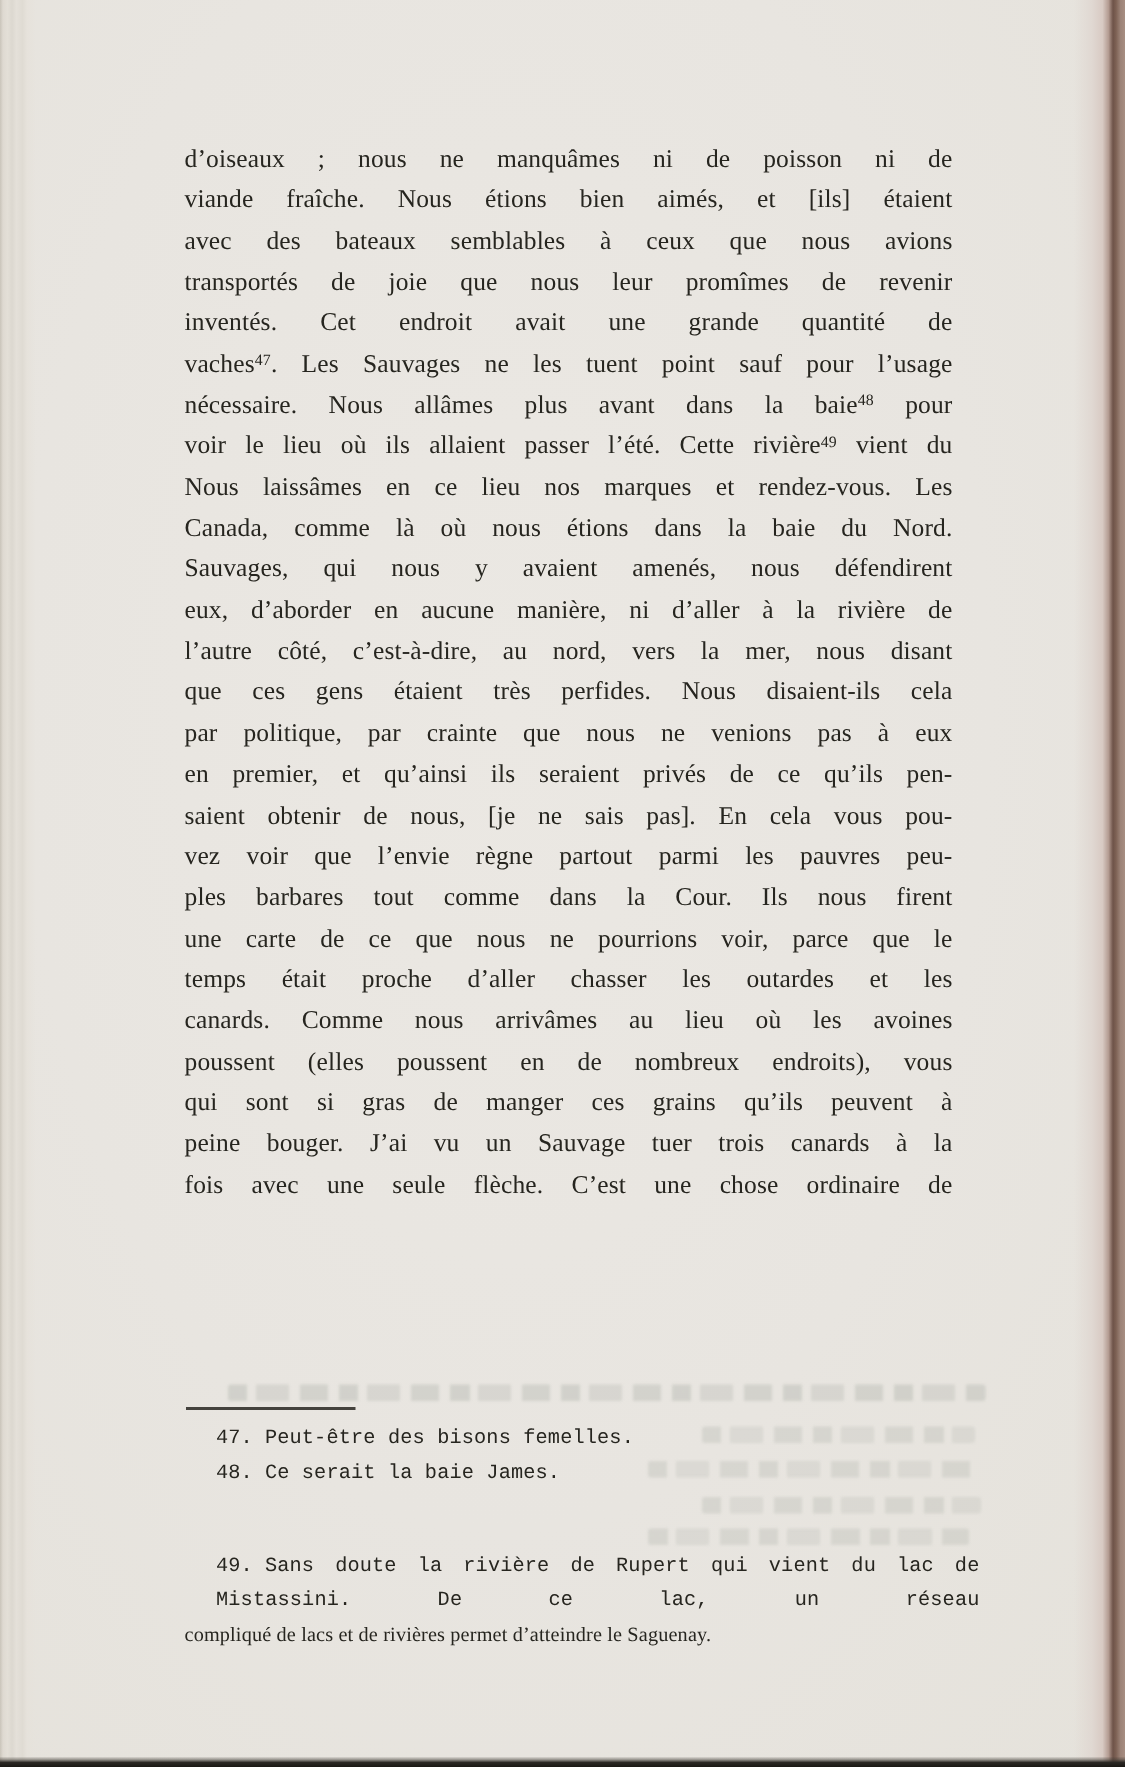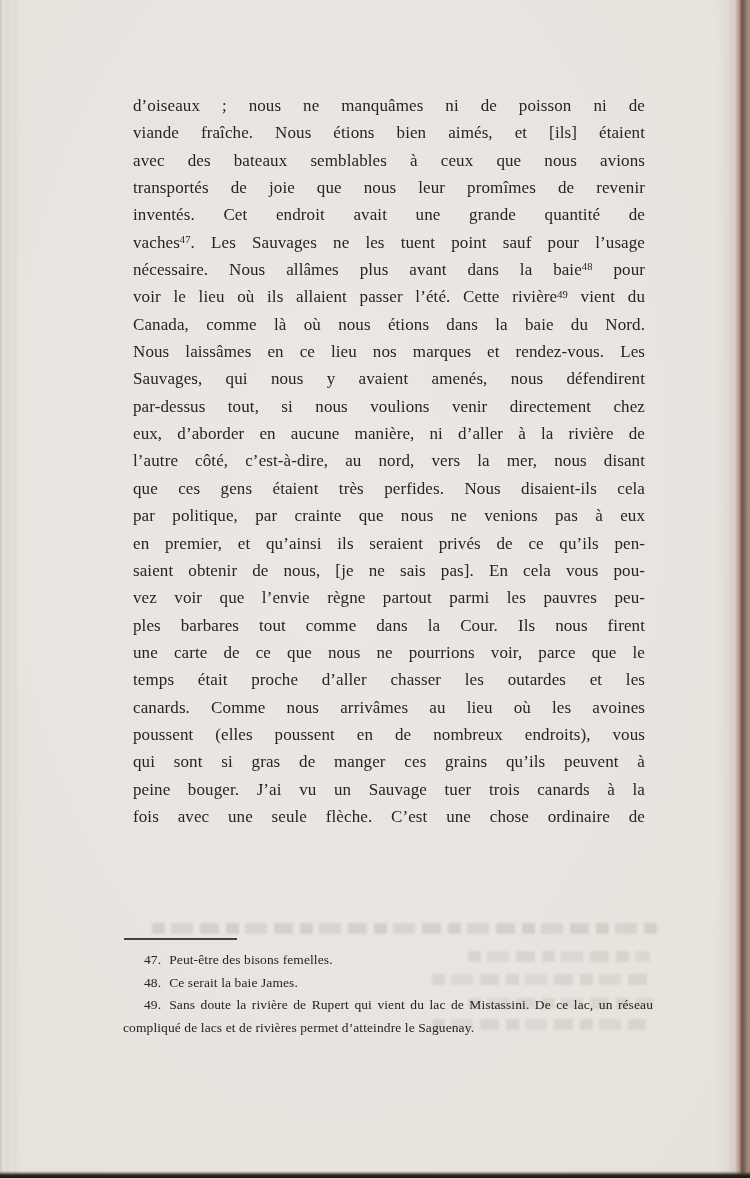--- a/index.html
+++ b/index.html
@@ -19,43 +19,43 @@
     position:absolute; right:0; top:0; bottom:0; width:34px;
     background:linear-gradient(90deg,rgba(233,230,224,0) 0px,#e0d8d2 12px,#d8cac3 19px,
       #b49c92 23px,#6e5349 26px,#7d6154 28px,#9c8378 31px,#a78e82 34px);
   }
   .edge-bottom {
     position:absolute; left:0; right:0; bottom:0; height:7px;
     background:linear-gradient(180deg,rgba(40,38,34,0) 0px,rgba(60,56,50,.45) 2px,#2b2824 4px,#191713 7px);
   }
   
   .body-text {
-    position:absolute; left:123px; top:92px; width:512px;margin-left:10px;
+    position:absolute; left:123px; top:92px; width:512px;
   }
   .tline {
     text-align:justify; text-align-last:justify;
     font-size:17px; line-height:27.35px; height:27.35px;
     white-space:normal; letter-spacing:.1px;
   }
   .tline sup {
     font-size:62%; line-height:0; vertical-align:baseline;
     position:relative; top:-0.45em;
   }
   
   .fn-sep {
     position:absolute; left:124px; top:938px; width:113px; height:2px;
     background:#44423d;
   }
   .footnotes {
     position:absolute; left:123px; top:949px; width:530px;
     font-size:13.5px; line-height:22.6px;
   }
   .fn-line { text-align:left; letter-spacing:.1px; }
-  .fn-line.indent { padding-left:21px; }
-  .fn-line.just { text-align:justify; text-align-last:justify; }
+  .fn-line.indent { padding-left:21px;font-family:Liberation Mono, monospace; }
+  .fn-line.just { text-align:justify; text-align-last:justify;margin-top:40px; }
   .fn-num { padding-right:8px; }
   
   .page-number {
     position:absolute; left:133px; top:1052px; width:527px;
     text-align:center; font-size:17.5px; letter-spacing:.5px;
   }
   
   .ghost {
     position:absolute; height:11px; filter:blur(1.1px); opacity:.55; border-radius:2px;
     background:repeating-linear-gradient(90deg,
@@ -78,24 +78,23 @@
 
   <div class="body-text" id="body-text">
       <div class="tline">d’oiseaux ; nous ne manquâmes ni de poisson ni de</div>
       <div class="tline">viande fraîche. Nous étions bien aimés, et [ils] étaient</div>
       <div class="tline">avec des bateaux semblables à ceux que nous avions</div>
       <div class="tline">transportés de joie que nous leur promîmes de revenir</div>
       <div class="tline">inventés. Cet endroit avait une grande quantité de</div>
       <div class="tline">vaches<sup>47</sup>. Les Sauvages ne les tuent point sauf pour l’usage</div>
       <div class="tline">nécessaire. Nous allâmes plus avant dans la baie<sup>48</sup> pour</div>
       <div class="tline">voir le lieu où ils allaient passer l’été. Cette rivière<sup>49</sup> vient du</div>
+      <div class="tline">Nous laissâmes en ce lieu nos marques et rendez-vous. Les</div>
       <div class="tline">Canada, comme là où nous étions dans la baie du Nord.</div>
-      <div class="tline">Nous laissâmes en ce lieu nos marques et rendez-vous. Les</div>
       <div class="tline">Sauvages, qui nous y avaient amenés, nous défendirent</div>
-      <div class="tline">par-dessus tout, si nous voulions venir directement chez</div>
       <div class="tline">eux, d’aborder en aucune manière, ni d’aller à la rivière de</div>
       <div class="tline">l’autre côté, c’est-à-dire, au nord, vers la mer, nous disant</div>
       <div class="tline">que ces gens étaient très perfides. Nous disaient-ils cela</div>
       <div class="tline">par politique, par crainte que nous ne venions pas à eux</div>
       <div class="tline">en premier, et qu’ainsi ils seraient privés de ce qu’ils pen-</div>
       <div class="tline">saient obtenir de nous, [je ne sais pas]. En cela vous pou-</div>
       <div class="tline">vez voir que l’envie règne partout parmi les pauvres peu-</div>
       <div class="tline">ples barbares tout comme dans la Cour. Ils nous firent</div>
       <div class="tline">une carte de ce que nous ne pourrions voir, parce que le</div>
       <div class="tline">temps était proche d’aller chasser les outardes et les</div>

